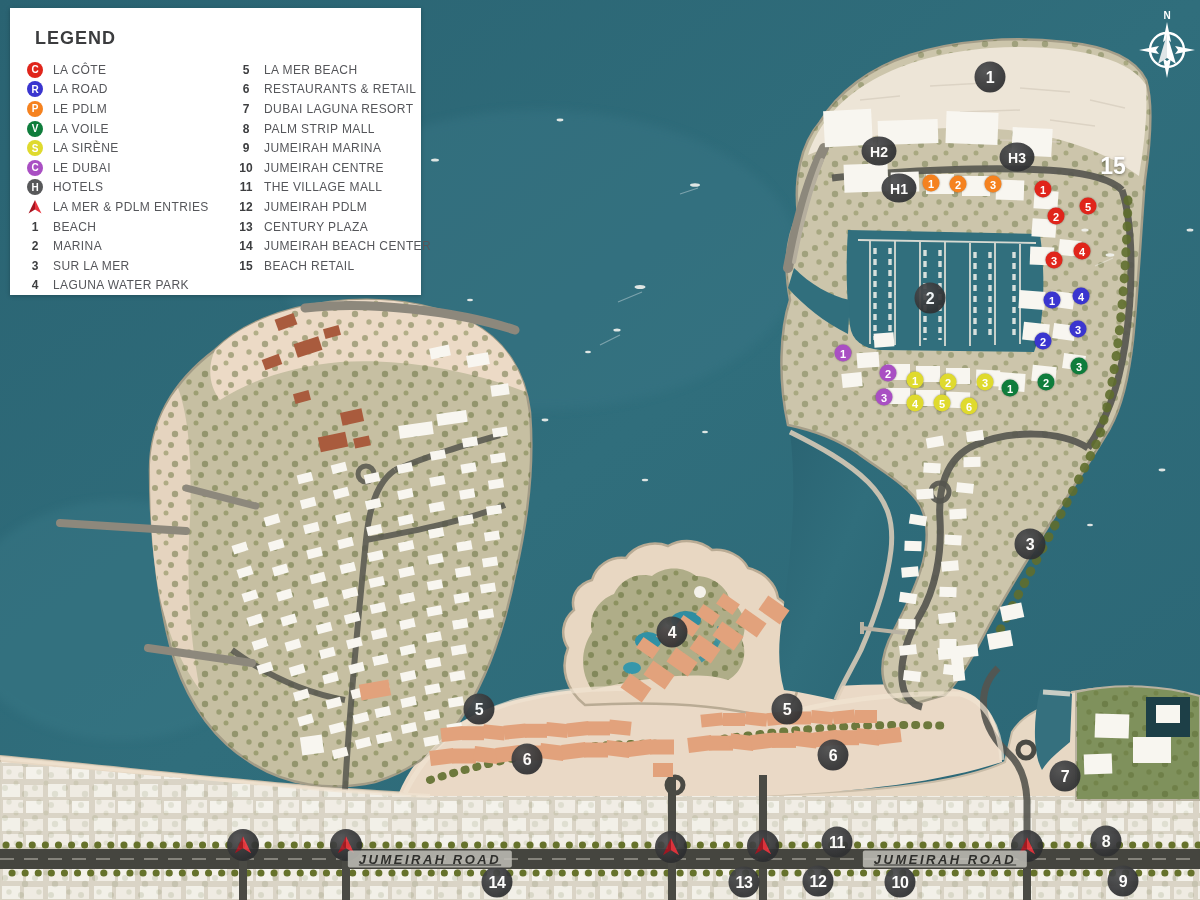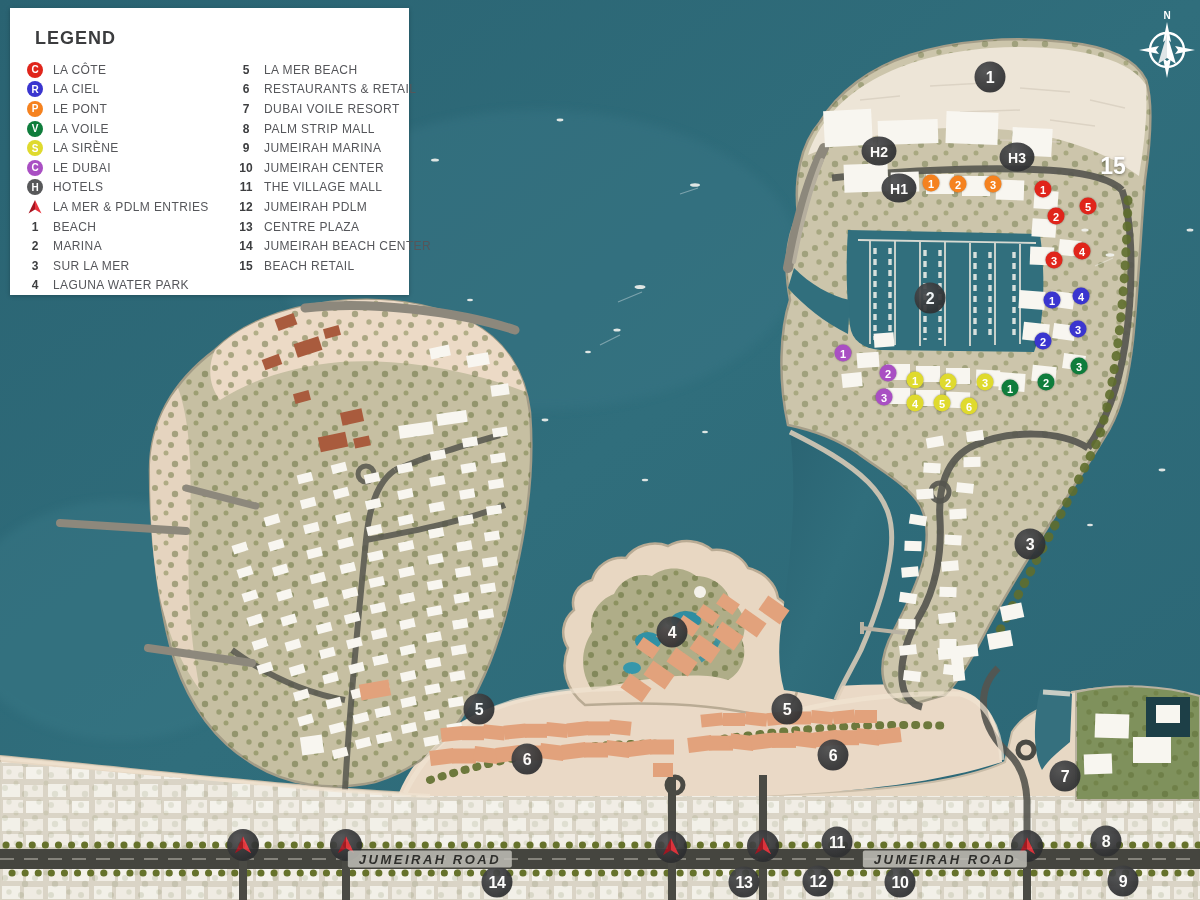--- a/index.html
+++ b/index.html
@@ -28,25 +28,25 @@
     width:32px;height:32px;border-radius:50%;
     background:radial-gradient(circle at 35% 30%, #4a4a4c 0%, #2d2e30 70%);
     display:flex;align-items:center;justify-content:center;opacity:.92;}
   .entry-marker svg{width:20px;height:20px;}
   .text-marker{position:absolute;transform:translate(-50%,-50%);
     color:#fff;font-weight:bold;font-size:23px;letter-spacing:0;
     text-shadow:0 1px 3px rgba(0,0,0,.45);}
   .road-label{position:absolute;transform:translate(-50%,-50%) ;
     font-size:13px;font-weight:bold;font-style:italic;color:#2f2f2c;
     letter-spacing:2.5px;background:rgba(192,190,183,.85);
-    padding:1px 11px;border-radius:2px;white-space:nowrap;}
+    padding:1px 11px;border-radius:2px;white-space:nowrap;text-decoration:underline;}
 
   
   #legend{position:absolute;left:10px;top:8px;width:399px;height:287px;
-    background:#ffffff;box-shadow:0 1px 4px rgba(0,0,0,.25);}
+    background:#ffffff;box-shadow:0 1px 4px rgba(0,0,0,.25);padding-left:12px;}
   #legend-title{position:absolute;left:25px;top:20px;font-size:18px;
     font-weight:bold;color:#3b3c3e;letter-spacing:1px;}
   .legend-col{position:absolute;top:52px;display:flex;flex-direction:column;}
   #legend-col1{left:17px;width:210px;}
   #legend-col2{left:228px;width:168px;}
   .legend-row{display:flex;align-items:center;height:19.6px;}
   .legend-badge{width:16px;height:16px;border-radius:50%;flex:0 0 16px;
     color:#fff;font-size:10px;font-weight:bold;display:flex;
     align-items:center;justify-content:center;margin-right:10px;}
   .legend-num{width:16px;flex:0 0 16px;text-align:center;font-size:12px;
@@ -581,25 +581,25 @@
 
 <div id="legend">
   <div id="legend-title">LEGEND</div>
   <div class="legend-col" id="legend-col1">
         <div class="legend-row">
           <span class="legend-badge" style="background:#e0251b">C</span>
           <span class="legend-label">LA CÔTE</span>
         </div>
         <div class="legend-row">
           <span class="legend-badge" style="background:#3a35cf">R</span>
-          <span class="legend-label">LA CIEL</span>
+          <span class="legend-label">LA ROAD</span>
         </div>
         <div class="legend-row">
           <span class="legend-badge" style="background:#f5821f">P</span>
-          <span class="legend-label">LE PONT</span>
+          <span class="legend-label">LE PDLM</span>
         </div>
         <div class="legend-row">
           <span class="legend-badge" style="background:#0f7d3c">V</span>
           <span class="legend-label">LA VOILE</span>
         </div>
         <div class="legend-row">
           <span class="legend-badge" style="background:#dfda2e">S</span>
           <span class="legend-label">LA SIRÈNE</span>
         </div>
         <div class="legend-row">
@@ -640,45 +640,45 @@
         <div class="legend-row">
           <span class="legend-num">5</span>
           <span class="legend-label">LA MER BEACH</span>
         </div>
         <div class="legend-row">
           <span class="legend-num">6</span>
           <span class="legend-label">RESTAURANTS &amp; RETAIL</span>
         </div>
         <div class="legend-row">
           <span class="legend-num">7</span>
-          <span class="legend-label">DUBAI VOILE RESORT</span>
+          <span class="legend-label">DUBAI LAGUNA RESORT</span>
         </div>
         <div class="legend-row">
           <span class="legend-num">8</span>
           <span class="legend-label">PALM STRIP MALL</span>
         </div>
         <div class="legend-row">
           <span class="legend-num">9</span>
           <span class="legend-label">JUMEIRAH MARINA</span>
         </div>
         <div class="legend-row">
           <span class="legend-num">10</span>
-          <span class="legend-label">JUMEIRAH CENTER</span>
+          <span class="legend-label">JUMEIRAH CENTRE</span>
         </div>
         <div class="legend-row">
           <span class="legend-num">11</span>
           <span class="legend-label">THE VILLAGE MALL</span>
         </div>
         <div class="legend-row">
           <span class="legend-num">12</span>
           <span class="legend-label">JUMEIRAH PDLM</span>
         </div>
         <div class="legend-row">
           <span class="legend-num">13</span>
-          <span class="legend-label">CENTRE PLAZA</span>
+          <span class="legend-label">CENTURY PLAZA</span>
         </div>
         <div class="legend-row">
           <span class="legend-num">14</span>
           <span class="legend-label">JUMEIRAH BEACH CENTER</span>
         </div>
         <div class="legend-row">
           <span class="legend-num">15</span>
           <span class="legend-label">BEACH RETAIL</span>
         </div>
       </div>

